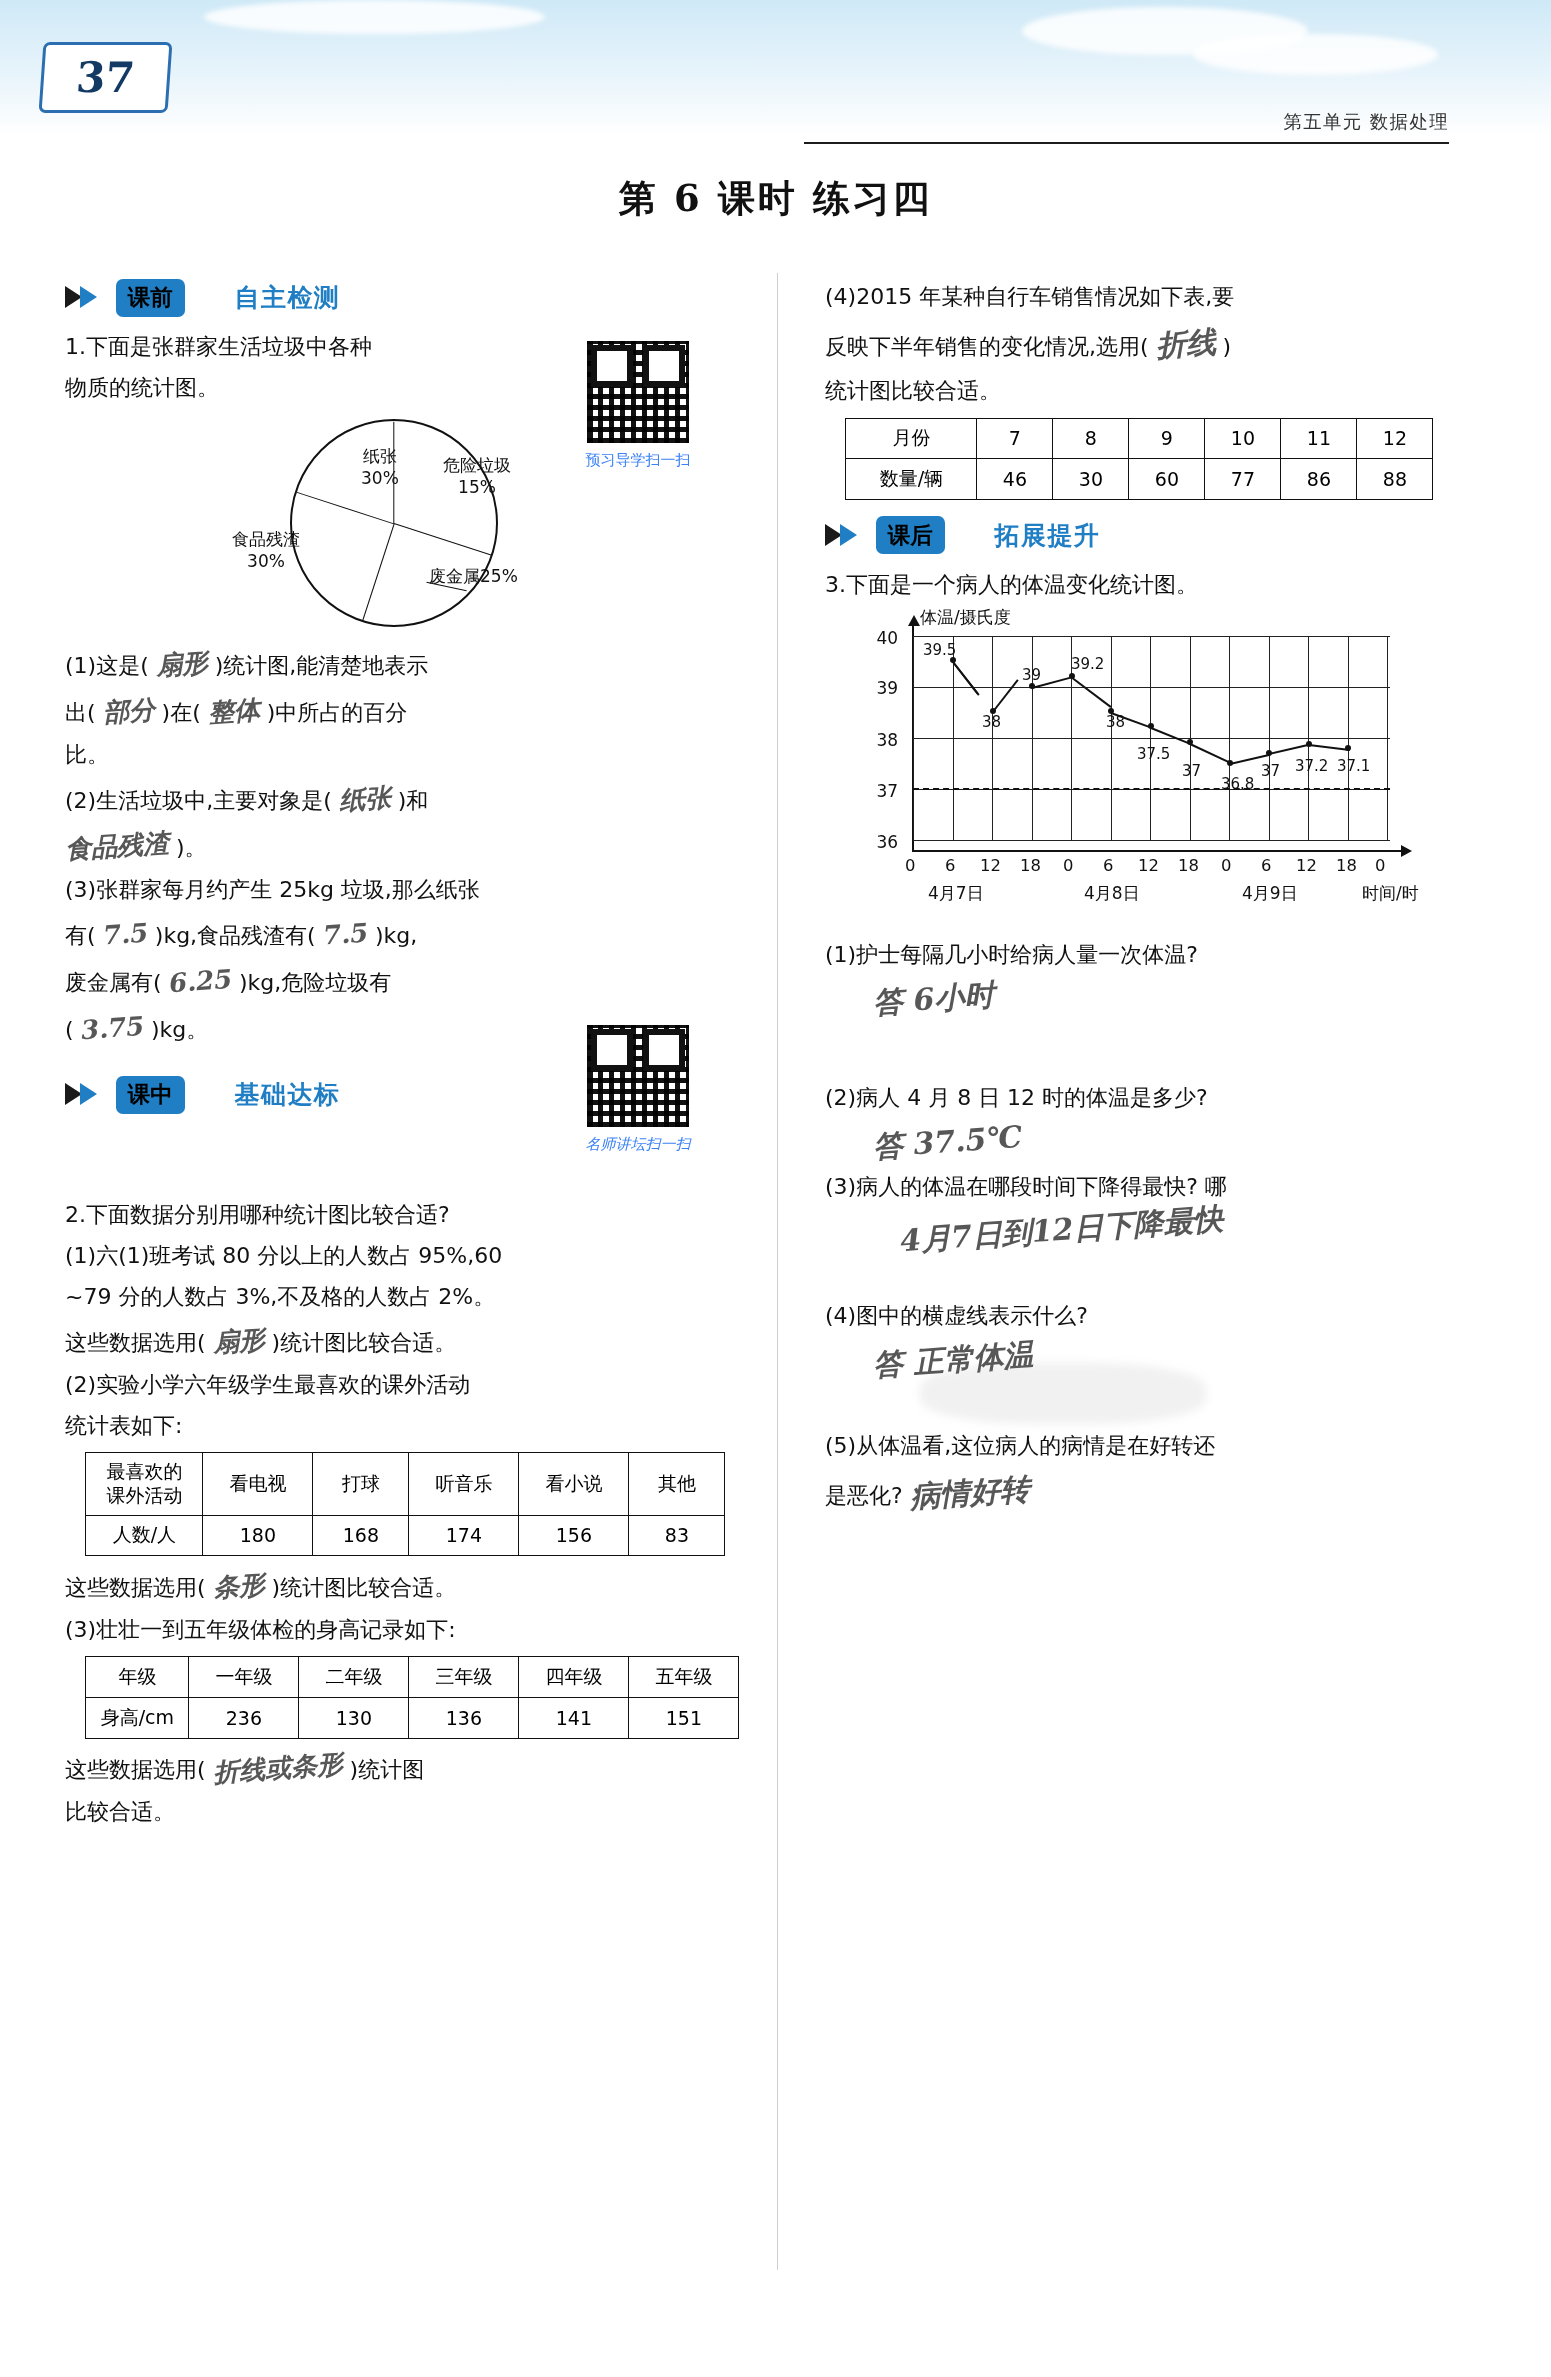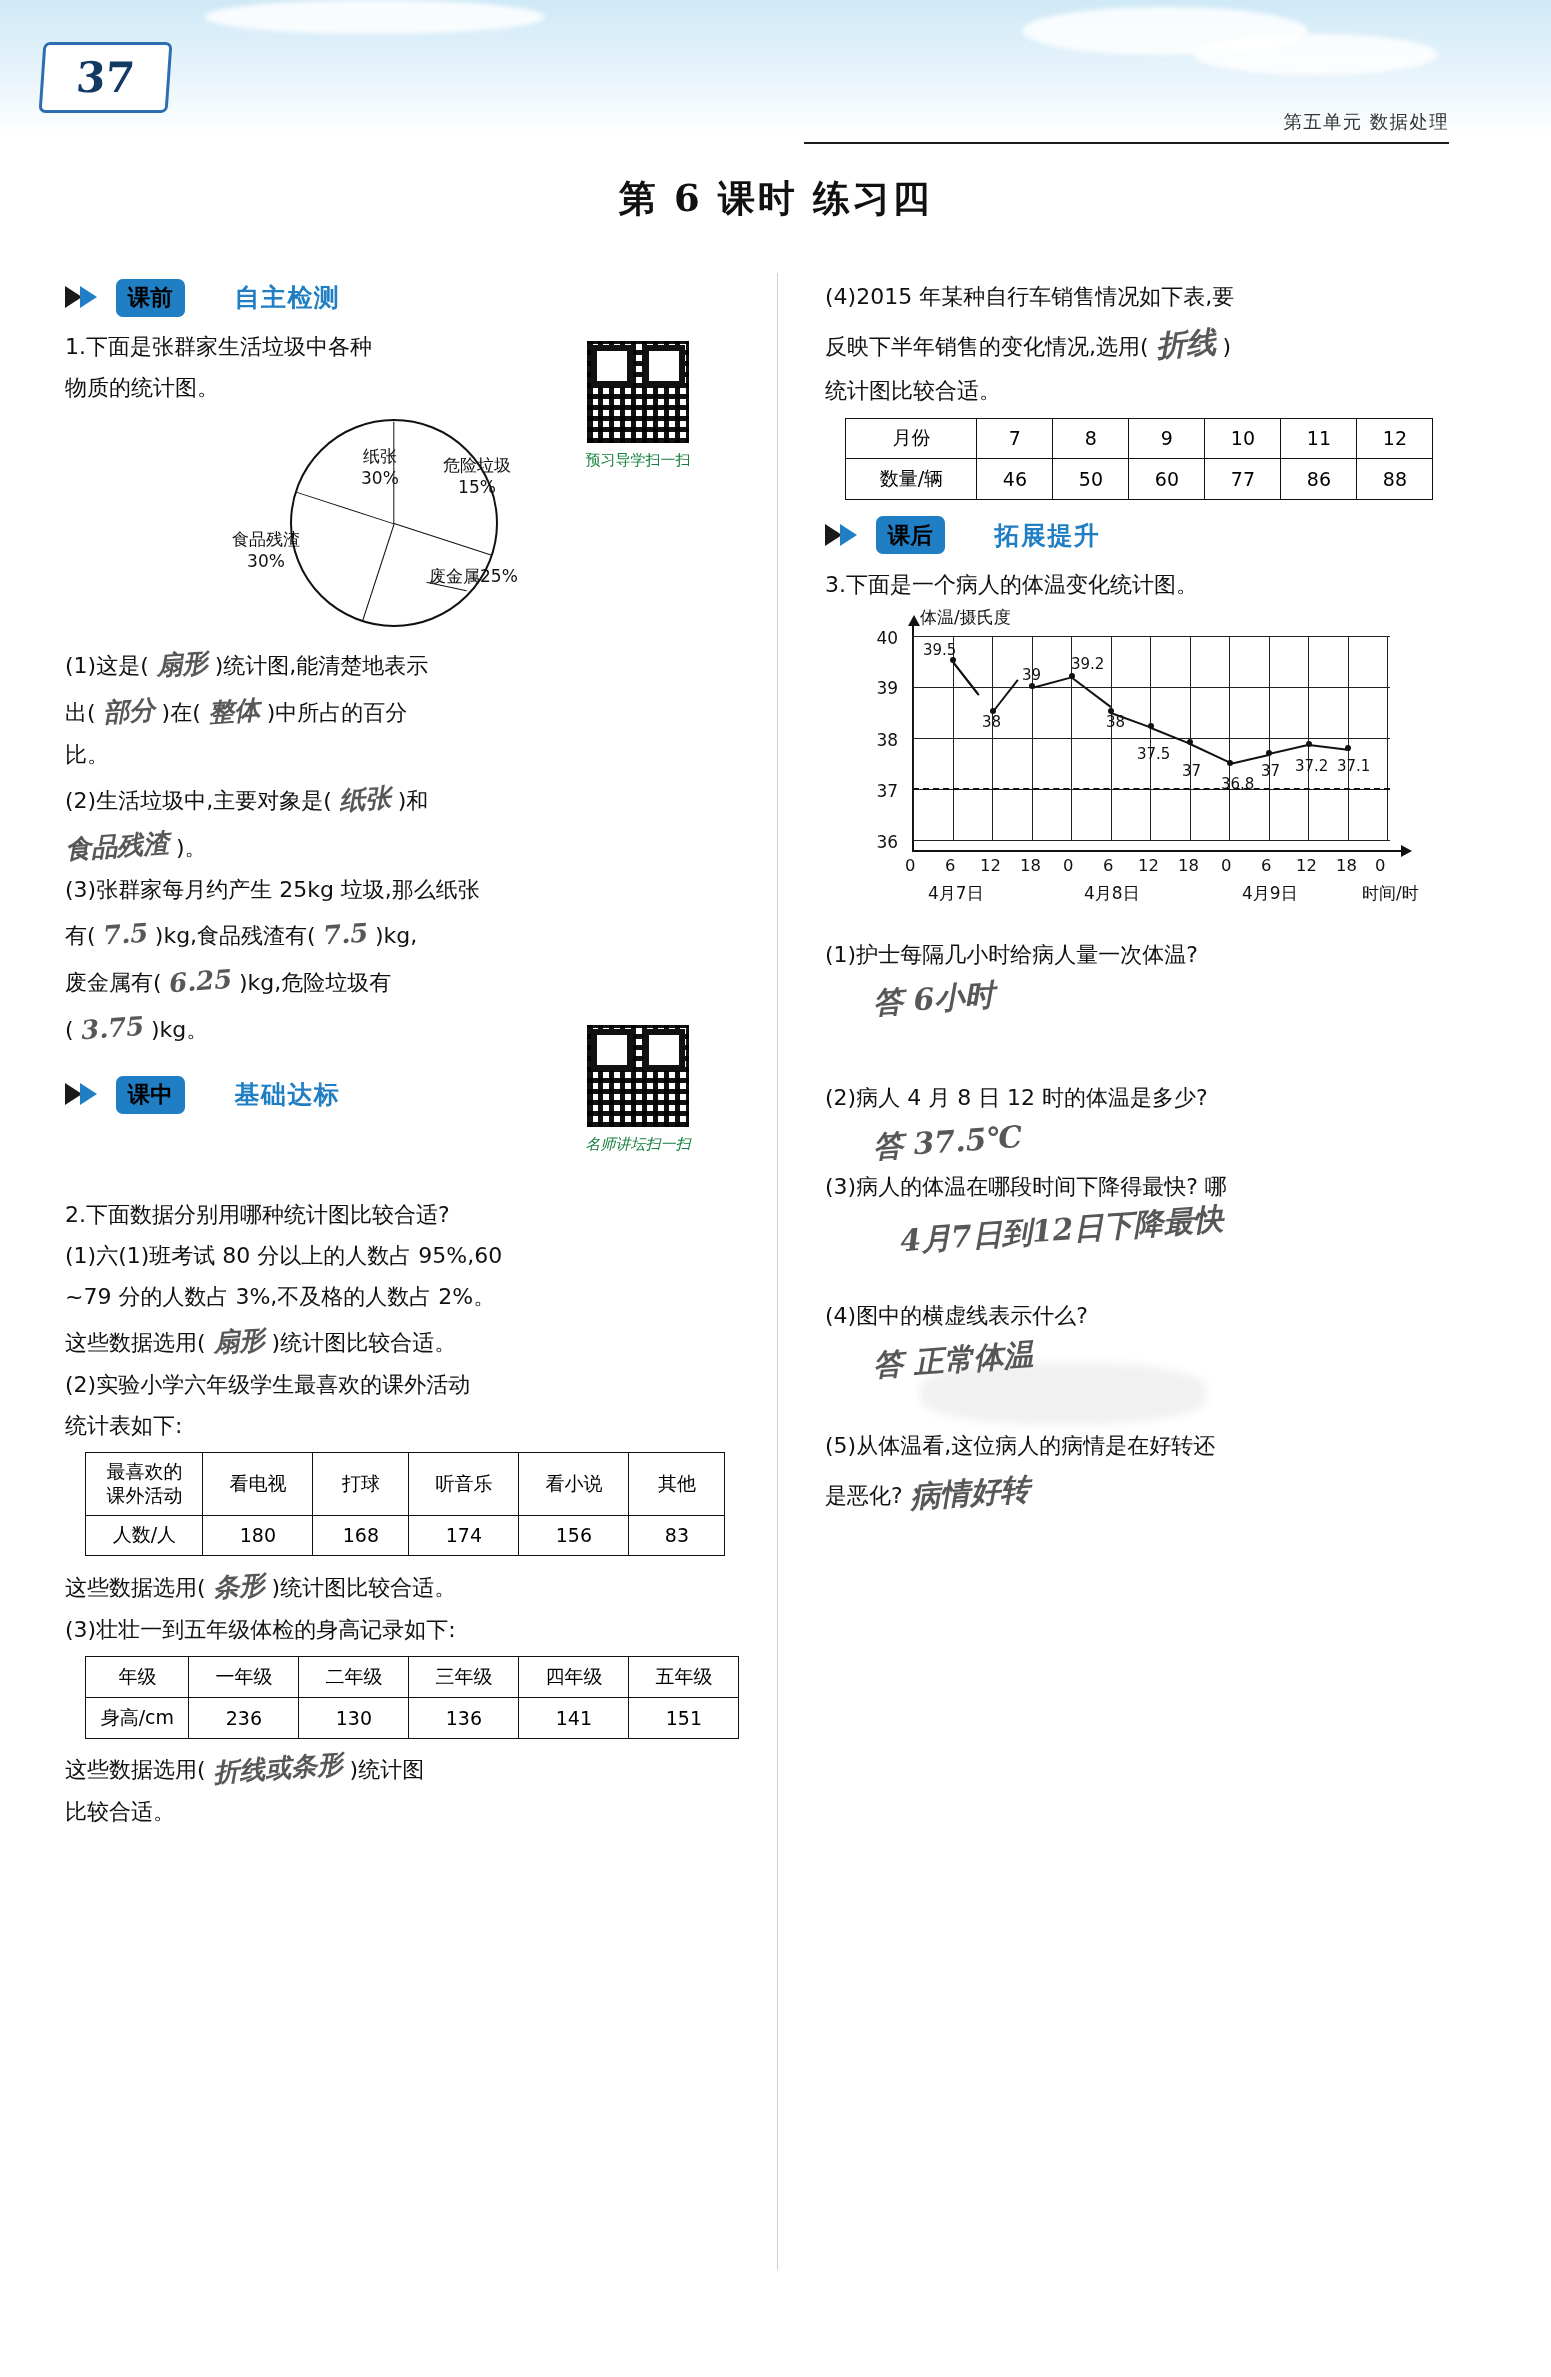--- a/index.html
+++ b/index.html
@@ -103,21 +103,21 @@
     background-blend-mode:multiply;
     border:4.1px solid #fff;
     position:relative;
   }
   .qr::before, .qr::after{
     content:""; position:absolute; width:30px;height:30px;
     border:6.8px solid #111; background:#fff;
   }
   .qr::before{ left:4.1px; top:4.1px; }
   .qr::after{ right:4.1px; top:4.1px; }
-  .qr-cap { font-size:15px; color:#15803d; text-align:center; margin-top:4.1px; }
+  .qr-cap { font-size:15px; color:#3b82f6; text-align:center; margin-top:4.1px; }
 
   
   .pie-wrap { position:relative; width:382px; height:225px; margin:4.1px auto 6.8px 136px; }
   .pie {
     position:absolute; left:89px; top:6.8px; width:204px; height:204px;
     border-radius:50%;
     border:2px solid #111;
     background:
       conic-gradient(from -90deg,
         #ffffff 0deg 108deg,
@@ -362,21 +362,21 @@
         <td style="width:75px;">7</td>
         <td style="width:75px;">8</td>
         <td style="width:75px;">9</td>
         <td style="width:75px;">10</td>
         <td style="width:75px;">11</td>
         <td style="width:75px;">12</td>
       </tr>
       <tr>
         <td>数量/辆</td>
         <td>46</td>
-        <td>50</td>
+        <td>30</td>
         <td>60</td>
         <td>77</td>
         <td>86</td>
         <td>88</td>
       </tr>
     </tbody>
       </table>
 
     <div class="sec-head">
       <span class="sec-icon">

